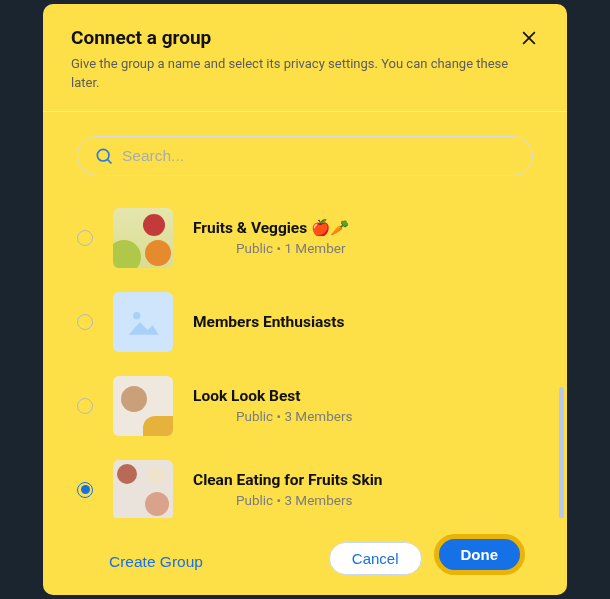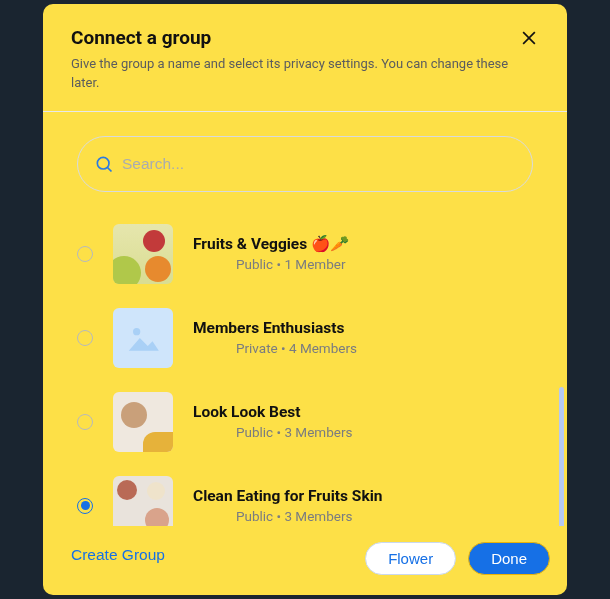--- a/index.html
+++ b/index.html
@@ -58,21 +58,21 @@
       flex: 1;
       padding: 24px 34px 0 34px;
       overflow-y: auto;
       position: relative;
     }
     .search-wrap {
       display: flex;
       align-items: center;
       border: 1px solid #d7dade;
       border-radius: 999px;
-      padding: 16px 16px;
+      padding: 8px 16px;
       margin-bottom: 20px;
     }
     .search-wrap svg { width: 20px; height: 20px; color: #2a7ae2; flex-shrink: 0; }
     .search-input {
       flex: 1;
       border: none;
       outline: none;
       font-size: 15.5px;
       padding: 2px 8px;
       background: transparent;
@@ -134,22 +134,23 @@
       position: absolute;
       right: 3px;
       top: 275px;
       width: 5px;
       height: 255px;
       background: #b6c9f2;
       border-radius: 3px;
     }
     .modal-footer {
       display: flex;
-      align-items: flex-start;
-      padding: 16px 17px 20px 26px;
+      align-items: flex-end;
+      padding: 16px 42px 20px 26px;
+      margin-left: 38px;
     }
     .create-link {
       color: #1670e6;
       font-size: 15.5px;
       font-weight: 500;
       cursor: pointer;
       border: none;
       background: transparent;
       padding: 4px 2px;
     }
@@ -162,22 +163,22 @@
     }
     .btn-cancel {
       background: #fff;
       color: #1670e6;
       border: 1px solid #c9d8f0;
       margin-right: 12px;
     }
     .btn-done {
       background: #1670e6;
       color: #fff;
-      border: 1px solid #eab308;
-      font-weight: 400;
+      border: 5px solid #eab308;
+      font-weight: 700;
     }
   </style>
 </head>
 <body>
 
 <div class="modal">
   <div class="modal-header">
     <div class="modal-title">Connect a group</div>
     <div class="modal-subtitle">Give the group a name and select its privacy settings. You can change these later.</div>
     <button class="close-btn">
@@ -211,21 +212,20 @@
         <div class="group-row">
           <div class="radio"></div>
           <div class="thumb placeholder">
             <svg viewBox="0 0 24 24" fill="currentColor">
               <circle cx="8" cy="8" r="2.3"></circle>
               <path d="M3 20 L10 12 L15 17 L18 14 L22 20 Z"></path>
             </svg>
           </div>
           <div class="group-info">
             <div class="group-name">Members Enthusiasts</div>
-            <div class="group-meta">Private   •   4 Members</div>
           </div>
         </div>
         <div class="group-row">
           <div class="radio"></div>
           <div class="thumb look"><span class="dot"></span></div>
           <div class="group-info">
             <div class="group-name">Look Look Best</div>
             <div class="group-meta">Public   •   3 Members</div>
           </div>
         </div>
@@ -239,16 +239,16 @@
             <div class="group-meta">Public   •   3 Members</div>
           </div>
         </div>
       </div>
     <div class="scroll-indicator"></div>
   </div>
 
   <div class="modal-footer">
     <button class="create-link">Create Group</button>
     <div class="spacer"></div>
-    <button class="btn btn-cancel">Flower</button>
+    <button class="btn btn-cancel">Cancel</button>
     <button class="btn btn-done">Done</button>
   </div>
 </div>
 
 </body></html>

